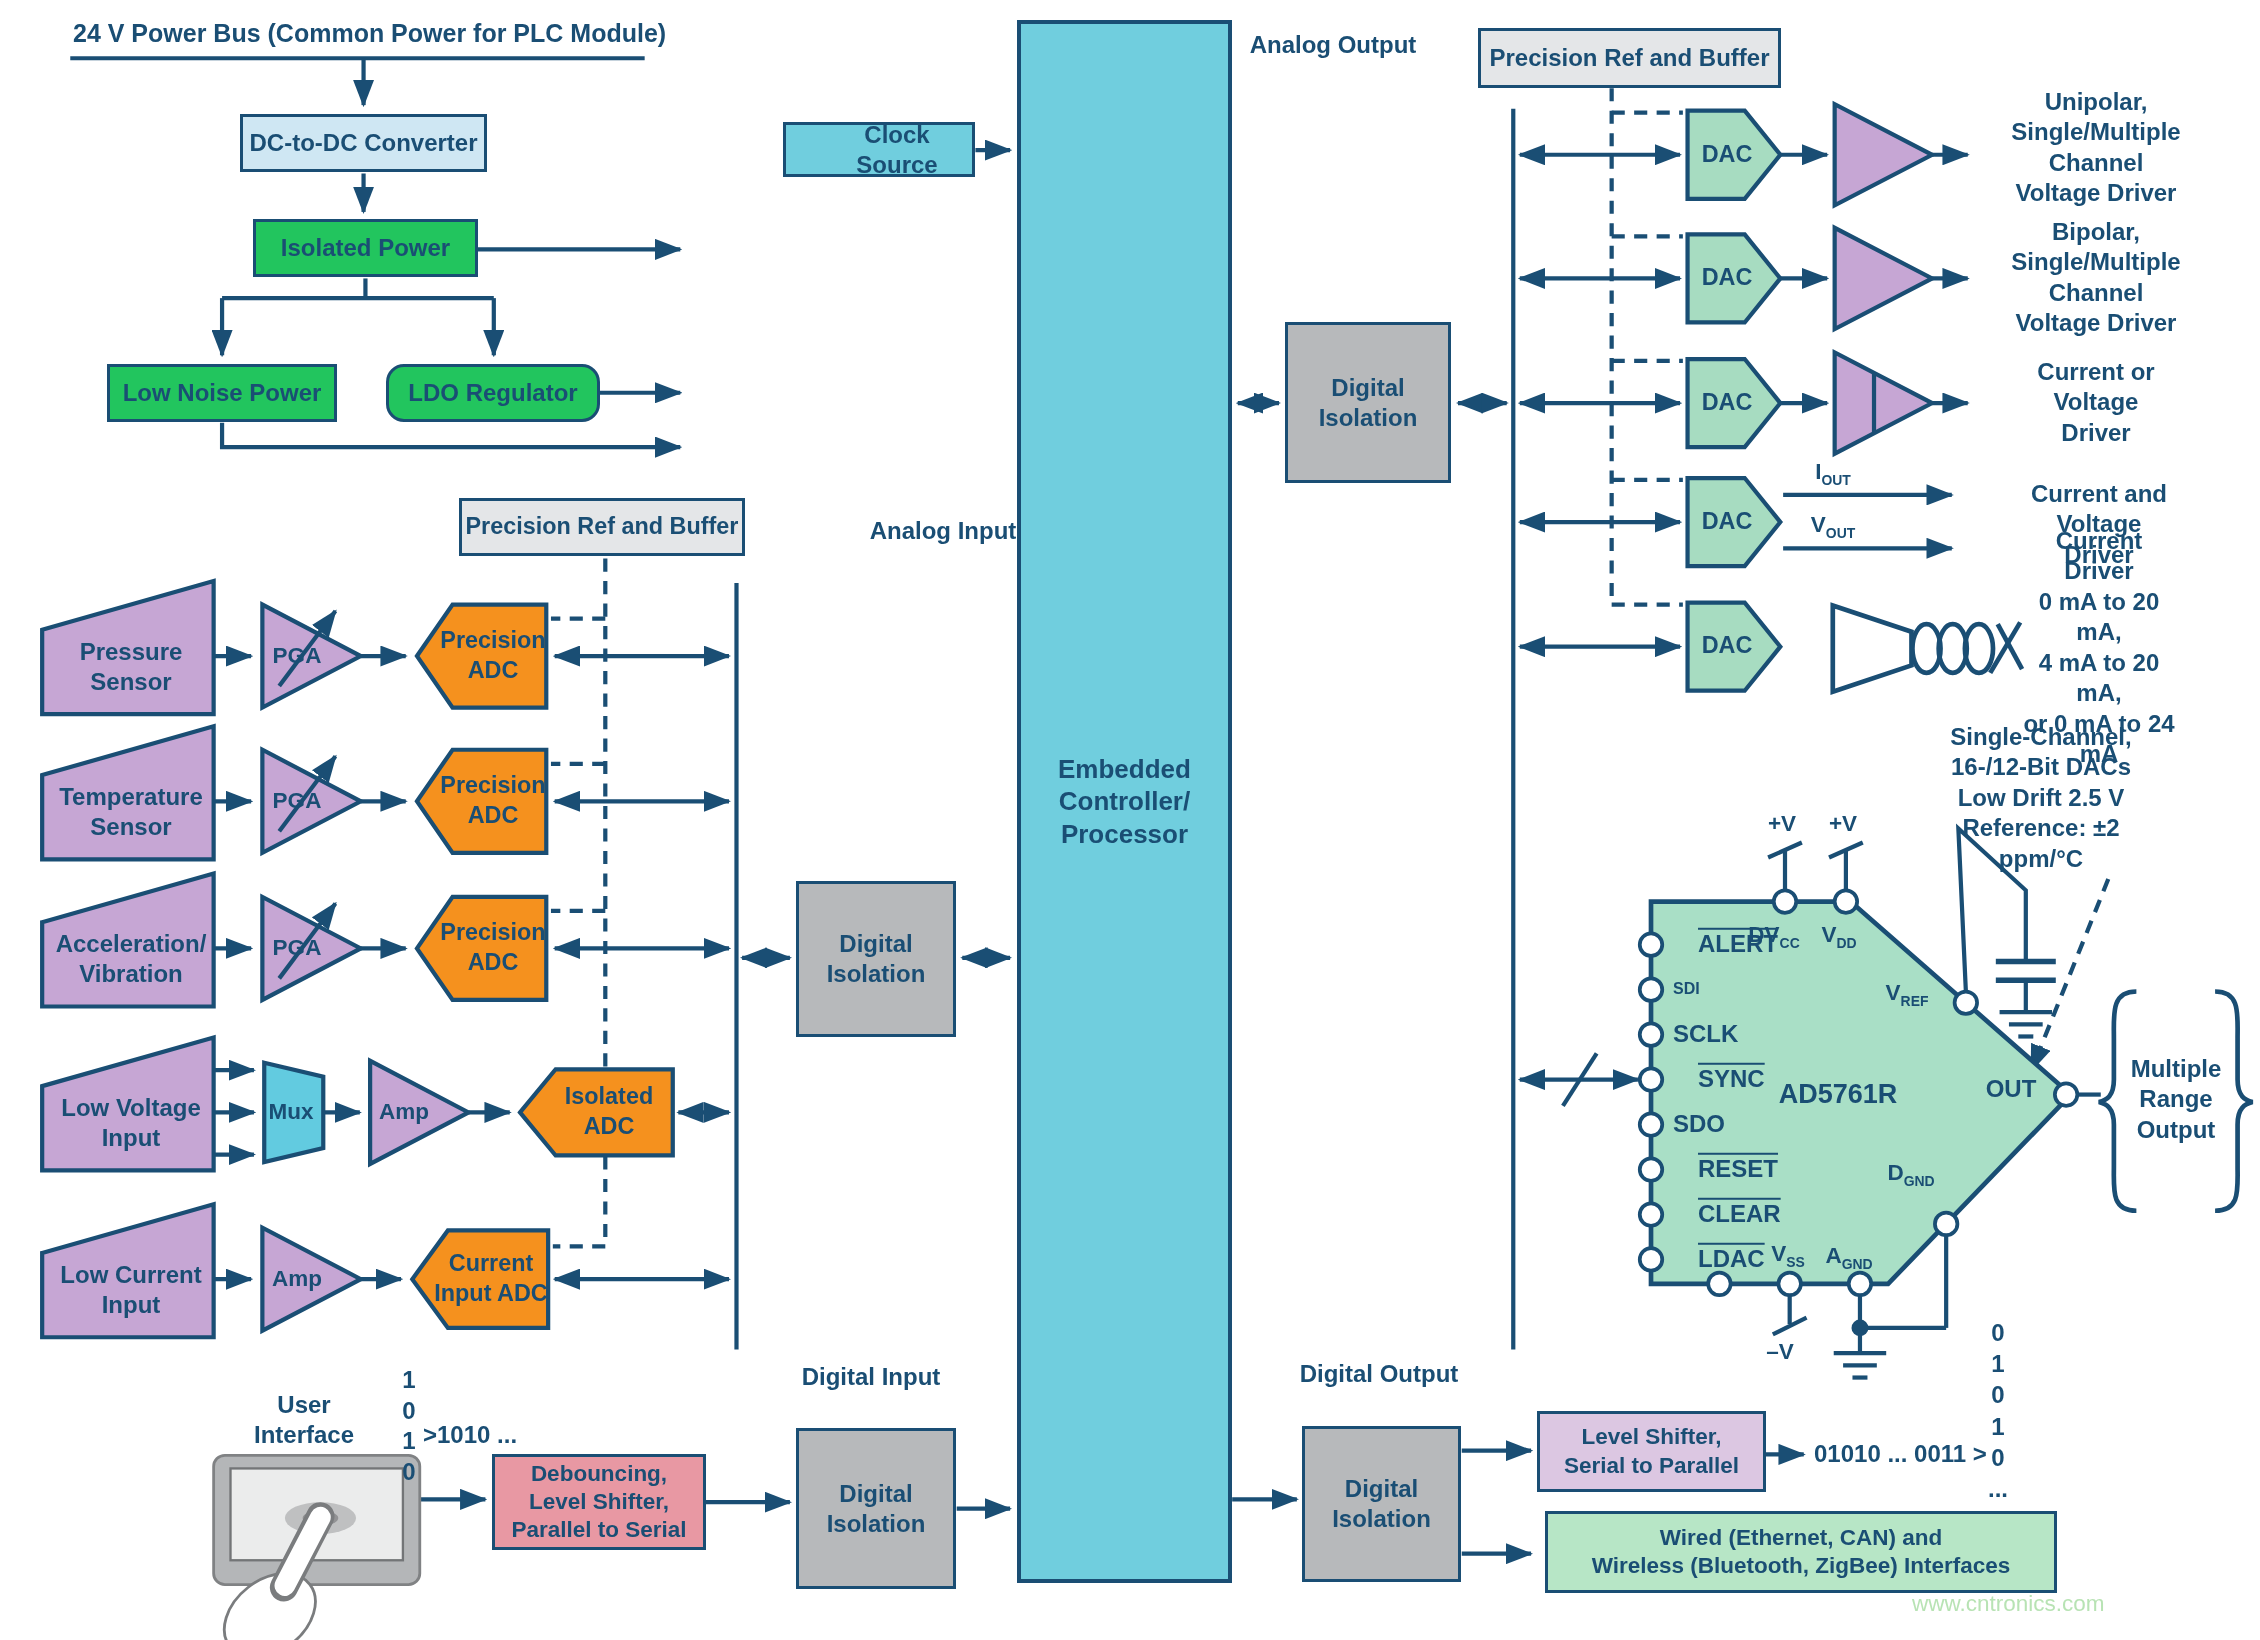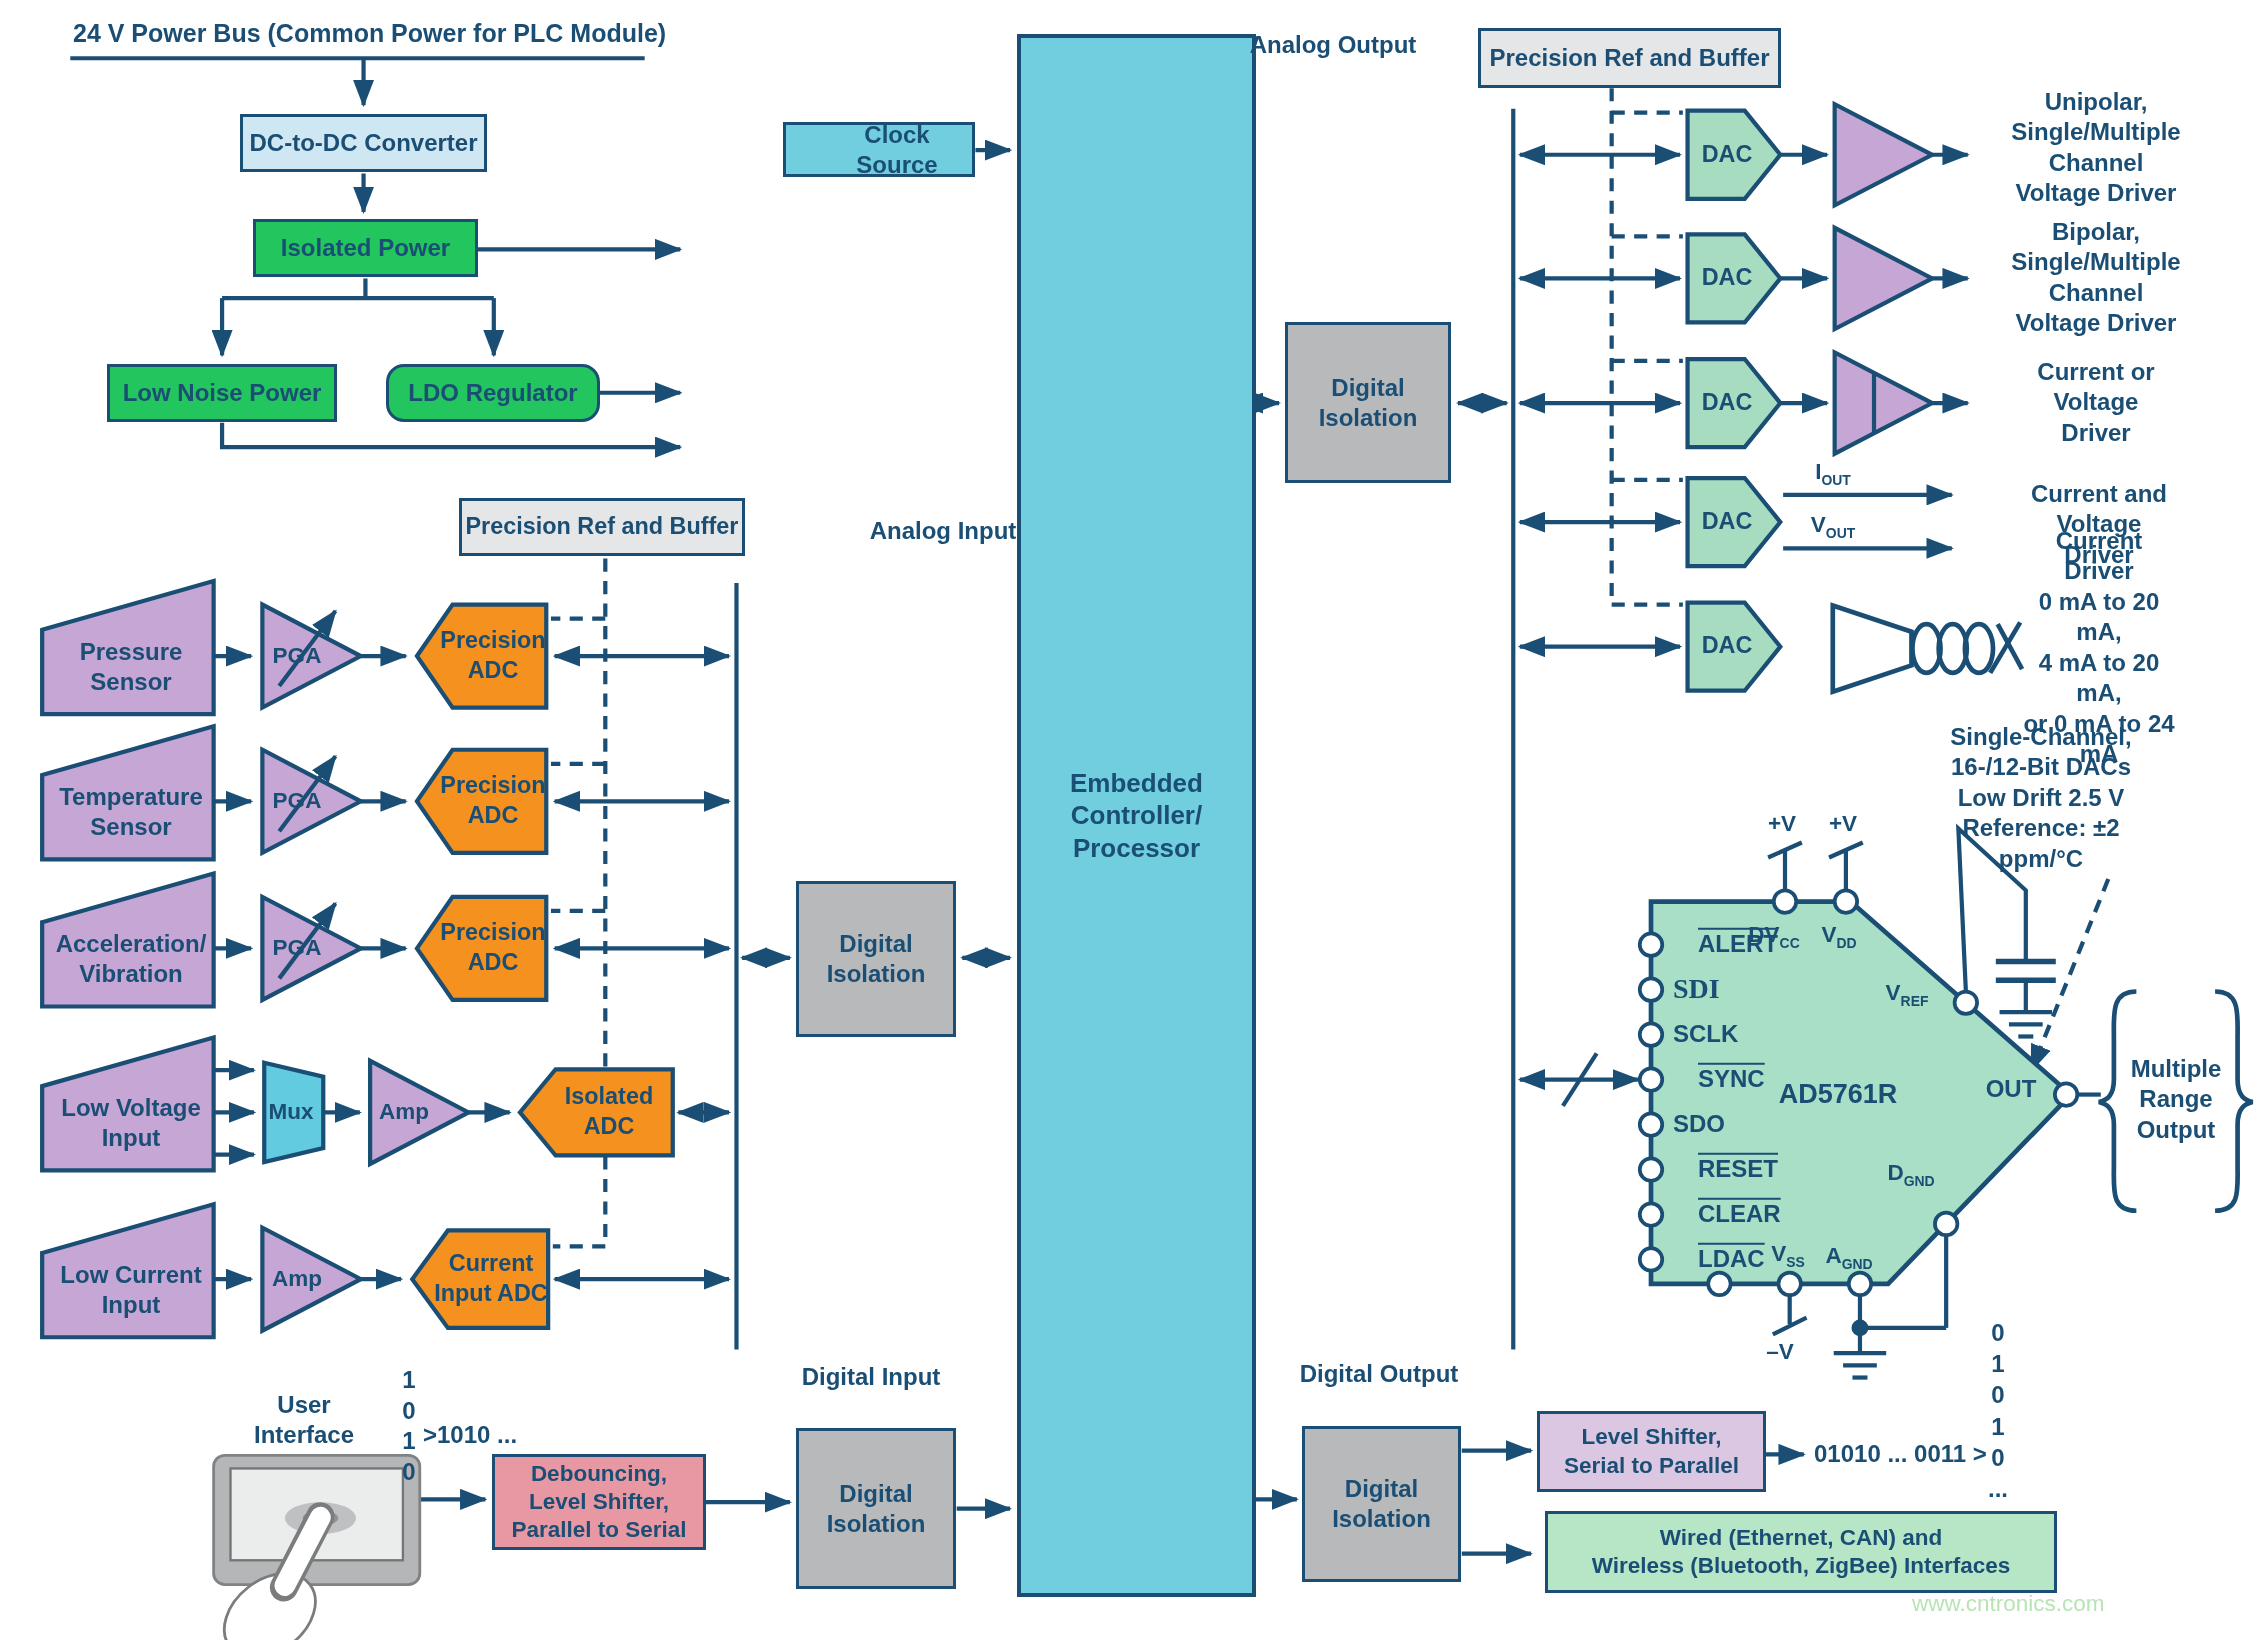--- a/index.html
+++ b/index.html
@@ -248,21 +248,21 @@
     </div>
 <div class="bx lgray" style="left:459px;top:498px;width:286px;height:58px;">
       <span style="font-size:23.4px">Precision Ref and Buffer</span>
     </div>
 <div class="bx lgray" style="left:1478px;top:28px;width:303px;height:60px;">
       <span style="font-size:24px">Precision Ref and Buffer</span>
     </div>
 <div class="bx cyan" style="left:783px;top:122px;width:192px;height:55px;padding-left:36px;">
       <span style="font-size:24px">Clock Source</span>
     </div>
-<div class="bx cyan" style="left:1017px;top:34px;width:239px;height:1563px;border-width:4.7px;">
+<div class="bx cyan" style="left:1017px;top:20px;width:215px;height:1563px;border-width:4.7px;">
       <span style="font-size:26px">Embedded
 Controller/
 Processor</span>
     </div>
 <div class="bx gray" style="left:796px;top:881px;width:160px;height:156px;">
       <span style="font-size:24px">Digital
 Isolation</span>
     </div>
 <div class="bx gray" style="left:1285px;top:322px;width:166px;height:161px;">
       <span style="font-size:24px">Digital
@@ -355,21 +355,21 @@
 <div class="t" style="left:2041px;top:798px;font-size:24px;">Single-Channel,
 16-/12-Bit DACs
 Low Drift 2.5 V
 Reference: ±2 ppm/°C</div>
 
 <div class="t" style="left:1833px;top:474px;font-size:22.5px;"><span>I</span><sub>OUT</sub></div>
 <div class="t" style="left:1833px;top:527px;font-size:22.5px;"><span>V</span><sub>OUT</sub></div>
 
 <div class="t" style="left:1838px;top:1094px;font-size:27px;">AD5761R</div>
 <div class="tl ov" style="left:1673px;top:944px;font-size:24px;">ALERT</div>
-<div class="tl" style="left:1673px;top:989px;font-size:28px;font-family:Liberation Serif, serif;">SDI</div>
+<div class="tl" style="left:1673px;top:989px;font-size:16px;">SDI</div>
 <div class="tl" style="left:1673px;top:1034px;font-size:24px;">SCLK</div>
 <div class="tl ov" style="left:1673px;top:1079px;font-size:24px;">SYNC</div>
 <div class="tl" style="left:1673px;top:1124px;font-size:24px;">SDO</div>
 <div class="tl ov" style="left:1673px;top:1169px;font-size:24px;">RESET</div>
 <div class="tl ov" style="left:1673px;top:1214px;font-size:24px;">CLEAR</div>
 <div class="tl ov" style="left:1673px;top:1259px;font-size:24px;">LDAC</div>
 <div class="t" style="left:1774px;top:937px;font-size:22.5px;"><span>DV</span><sub>CC</sub></div>
 <div class="t" style="left:1839px;top:937px;font-size:22.5px;"><span>V</span><sub>DD</sub></div>
 <div class="t" style="left:1907px;top:995px;font-size:22.5px;"><span>V</span><sub>REF</sub></div>
 <div class="t" style="left:2011px;top:1089px;font-size:24px;">OUT</div>

